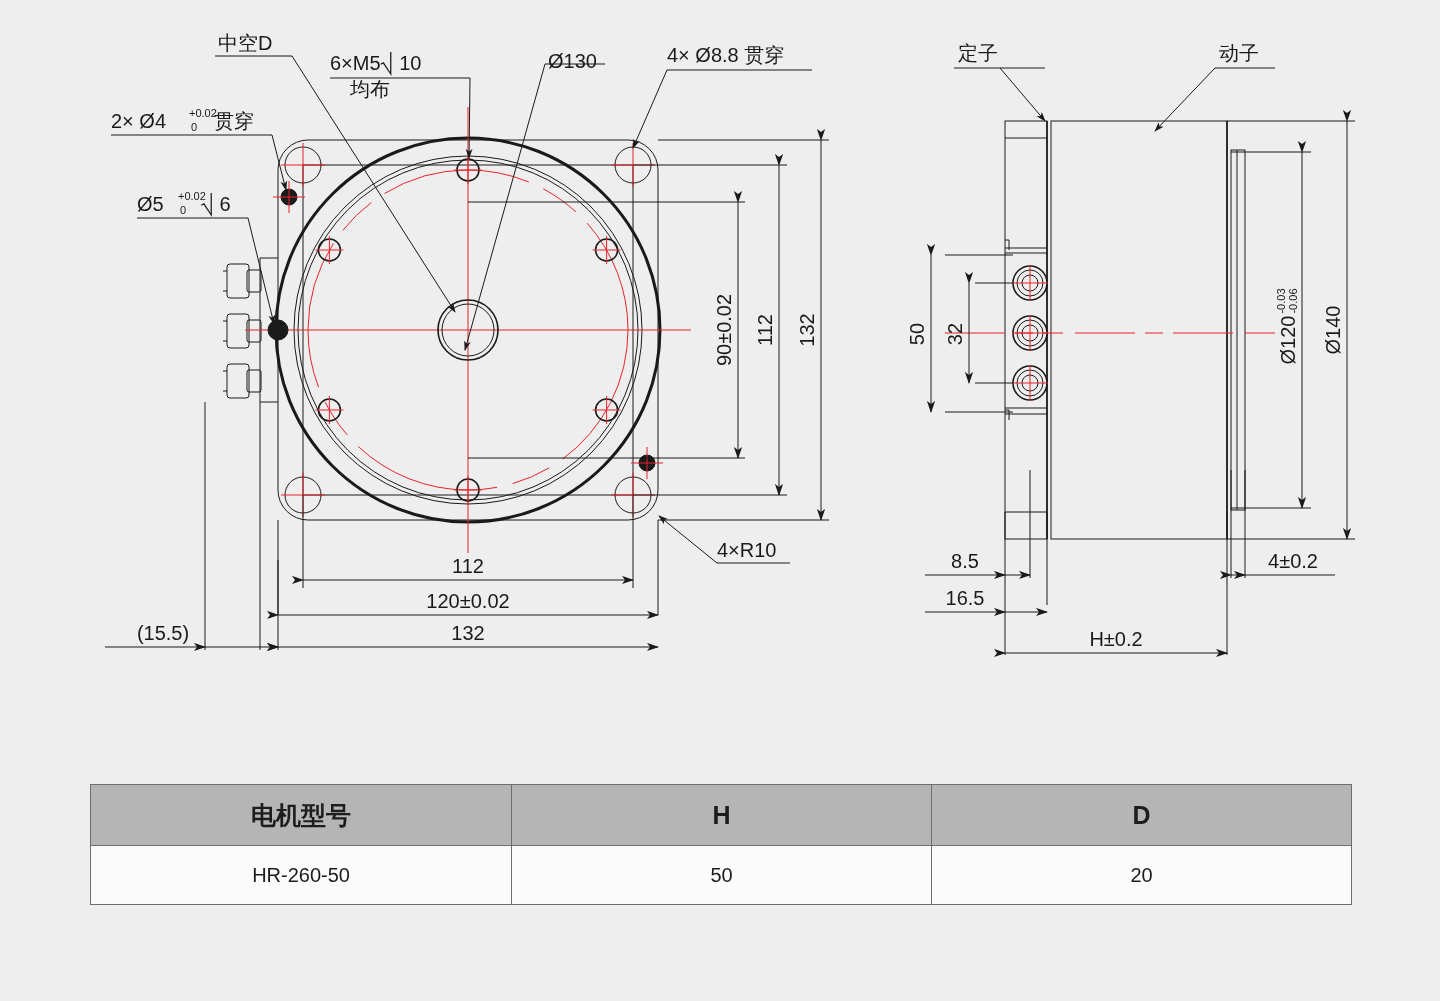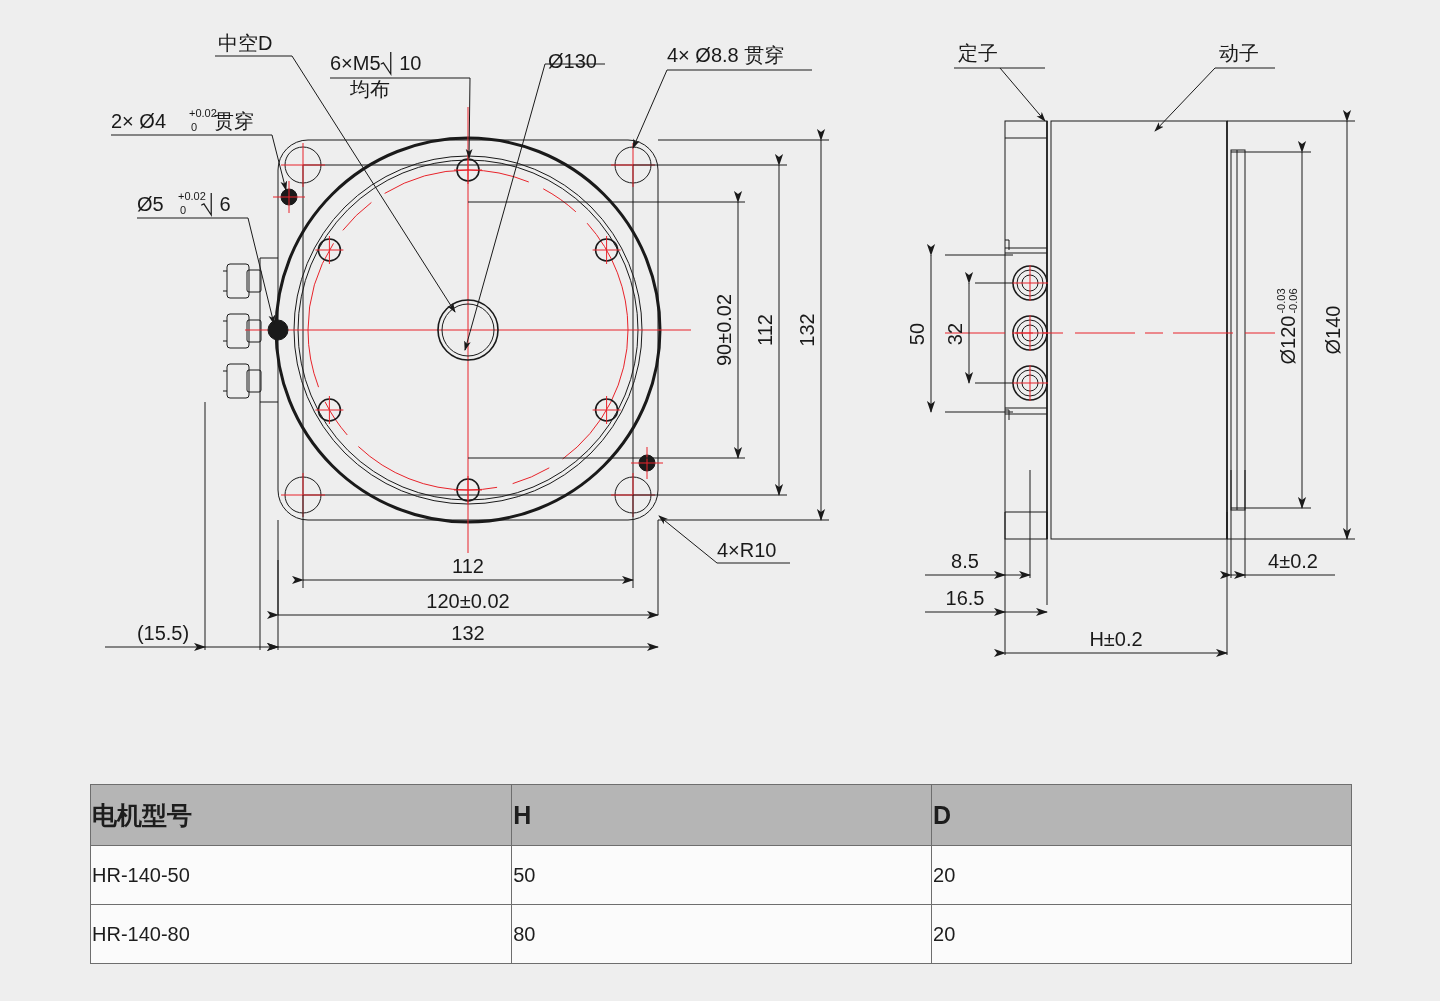--- a/index.html
+++ b/index.html
@@ -31,21 +31,21 @@
     left: 90px; top: 784px;
     width: 1262px;
   }
   table.spec {
     border-collapse: collapse;
     width: 100%;
     table-layout: fixed;
   }
   table.spec th, table.spec td {
     border: 1px solid #6e6e6e;
-    text-align: left;
+    text-align: center;
     color: #1d1d1d;
   }
   table.spec th {
     background: #b5b5b5;
     height: 58px;
     font-size: 25px;
     font-weight: bold;
   }
   table.spec td {
     background: #fbfbfb;
@@ -341,24 +341,19 @@
       </colgroup>
     <thead>
       <tr>
         <th>电机型号</th>
         <th>H</th>
         <th>D</th>
       </tr>
     </thead>
     <tbody>
       <tr>
-        <td>HR-140-50</td>
+        <td>HR-260-50</td>
         <td>50</td>
-        <td>20</td>
-      </tr>
-      <tr>
-        <td>HR-140-80</td>
-        <td>80</td>
         <td>20</td>
       </tr>
     </tbody>
   </table>
 </div>
 
 </body></html>

